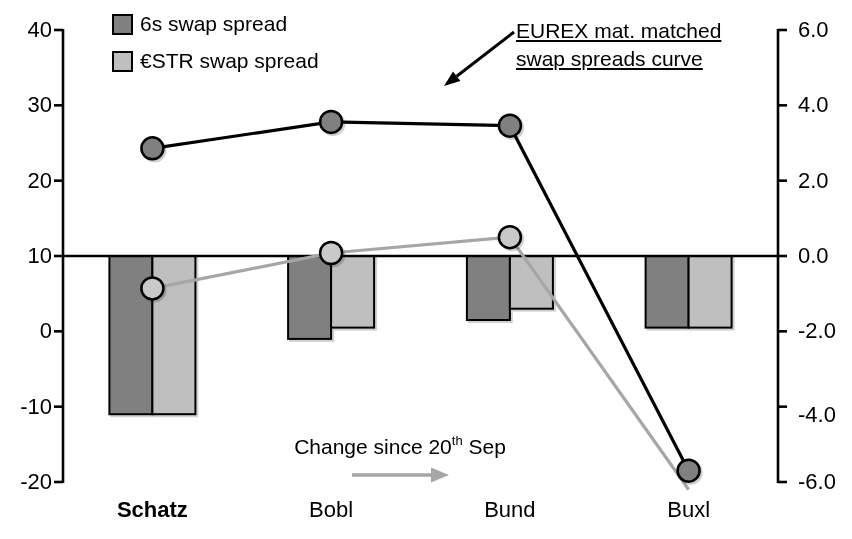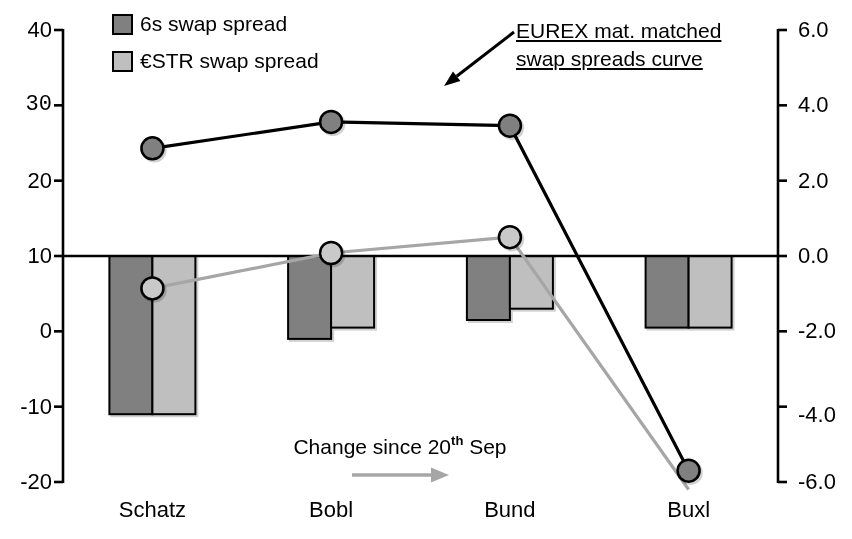--- a/index.html
+++ b/index.html
@@ -11,21 +11,21 @@
   .axis-label{position:absolute;font-size:22px;line-height:24px;color:#000;white-space:nowrap;}
   .left-label{left:0;width:52px;text-align:right;}
   .right-label{left:798px;text-align:left;}
   .cat-label{position:absolute;top:497px;width:140px;text-align:center;font-size:22px;color:#000;}
   .legend{position:absolute;left:112px;top:10px;text-align:center;}
   .legend-item{display:flex;align-items:center;height:28px;margin-bottom:9px;}
   .legend-swatch{width:17px;height:17px;border:2.5px solid #000;flex:none;}
   .legend-label{font-size:21px;margin-left:7px;white-space:nowrap;}
   .annotation-eurex{position:absolute;left:516px;top:17px;font-size:21px;line-height:28px;white-space:nowrap;text-decoration:underline;}
   .annotation-change{position:absolute;left:282px;top:434px;width:236px;text-align:center;font-size:21px;white-space:nowrap;}
-  .annotation-change sup{font-size:13px;position:relative;top:-1px;font-weight:bold;}
+  .annotation-change sup{font-size:13px;position:relative;top:-1px;}
   .shadowed{filter:drop-shadow(2px 2px 0px rgba(0,0,0,0.18));}
 </style>
 </head>
 <body>
 
 <div class="canvas">
 
   <svg id="chart-svg" width="852" height="539">
       <g class="shadowed">
         <rect x="109.4" y="256" width="43" height="158.2" fill="#808080" stroke="#000" stroke-width="2"></rect>
@@ -88,29 +88,29 @@
 
   <div class="annotation-eurex">
     <div>EUREX mat. matched</div>
     <div>swap spreads curve</div>
   </div>
 
   <div class="annotation-change"><span>Change since 20</span><sup>th</sup><span> Sep</span></div>
 
 <div class="axis-label left-label" style="top: 18px;">40</div>
     <div class="axis-label right-label" style="top: 18px;">6.0</div>
-    <div class="axis-label left-label" style="top: 93.3333px; font-family: Liberation Mono, monospace;">30</div>
+    <div class="axis-label left-label" style="top: 93.3333px;">30</div>
     <div class="axis-label right-label" style="top: 93.3333px;">4.0</div>
     <div class="axis-label left-label" style="top: 168.667px;">20</div>
     <div class="axis-label right-label" style="top: 168.667px;">2.0</div>
     <div class="axis-label left-label" style="top: 244px;">10</div>
     <div class="axis-label right-label" style="top: 244px;">0.0</div>
     <div class="axis-label left-label" style="top: 319.333px;">0</div>
     <div class="axis-label right-label" style="top: 319.333px;">-2.0</div>
     <div class="axis-label left-label" style="top: 394.667px;">-10</div>
     <div class="axis-label right-label" style="top: 403px;">-4.0</div>
     <div class="axis-label left-label" style="top: 470px;">-20</div>
     <div class="axis-label right-label" style="top: 470px;">-6.0</div>
-    <div class="cat-label" style="left: 82.375px;">Schatz</div>
+    <div class="cat-label" style="left: 82.375px; font-weight: bold;">Schatz</div>
     <div class="cat-label" style="left: 261.125px;">Bobl</div>
     <div class="cat-label" style="left: 618.625px;">Buxl</div>
     <div class="cat-label" style="left: 439.875px;">Bund</div>
   </div>
 
 </body></html>

